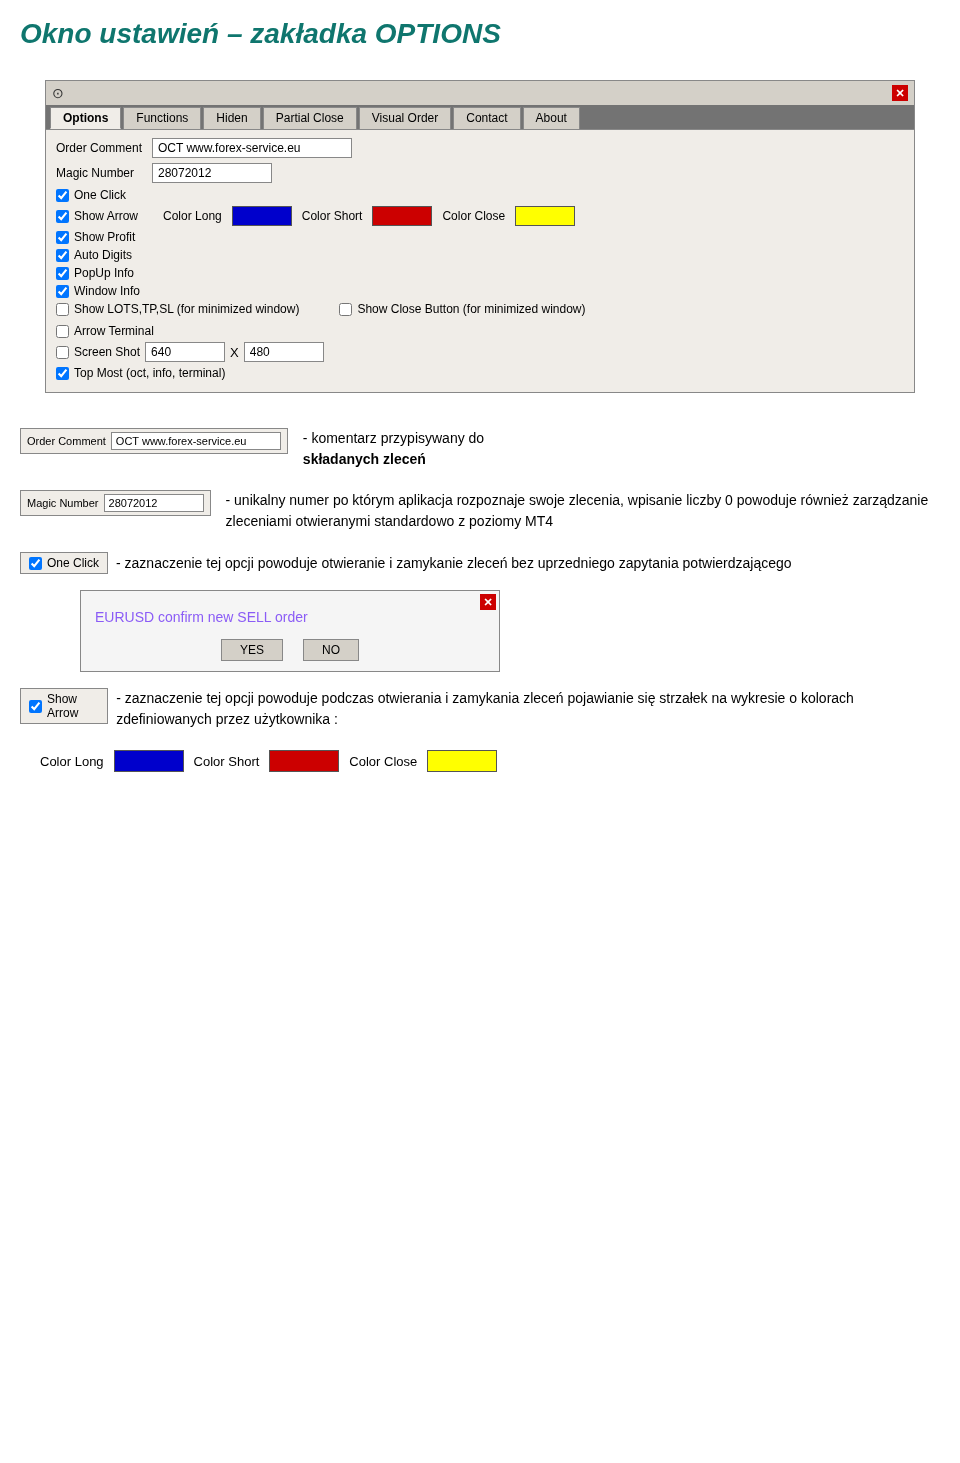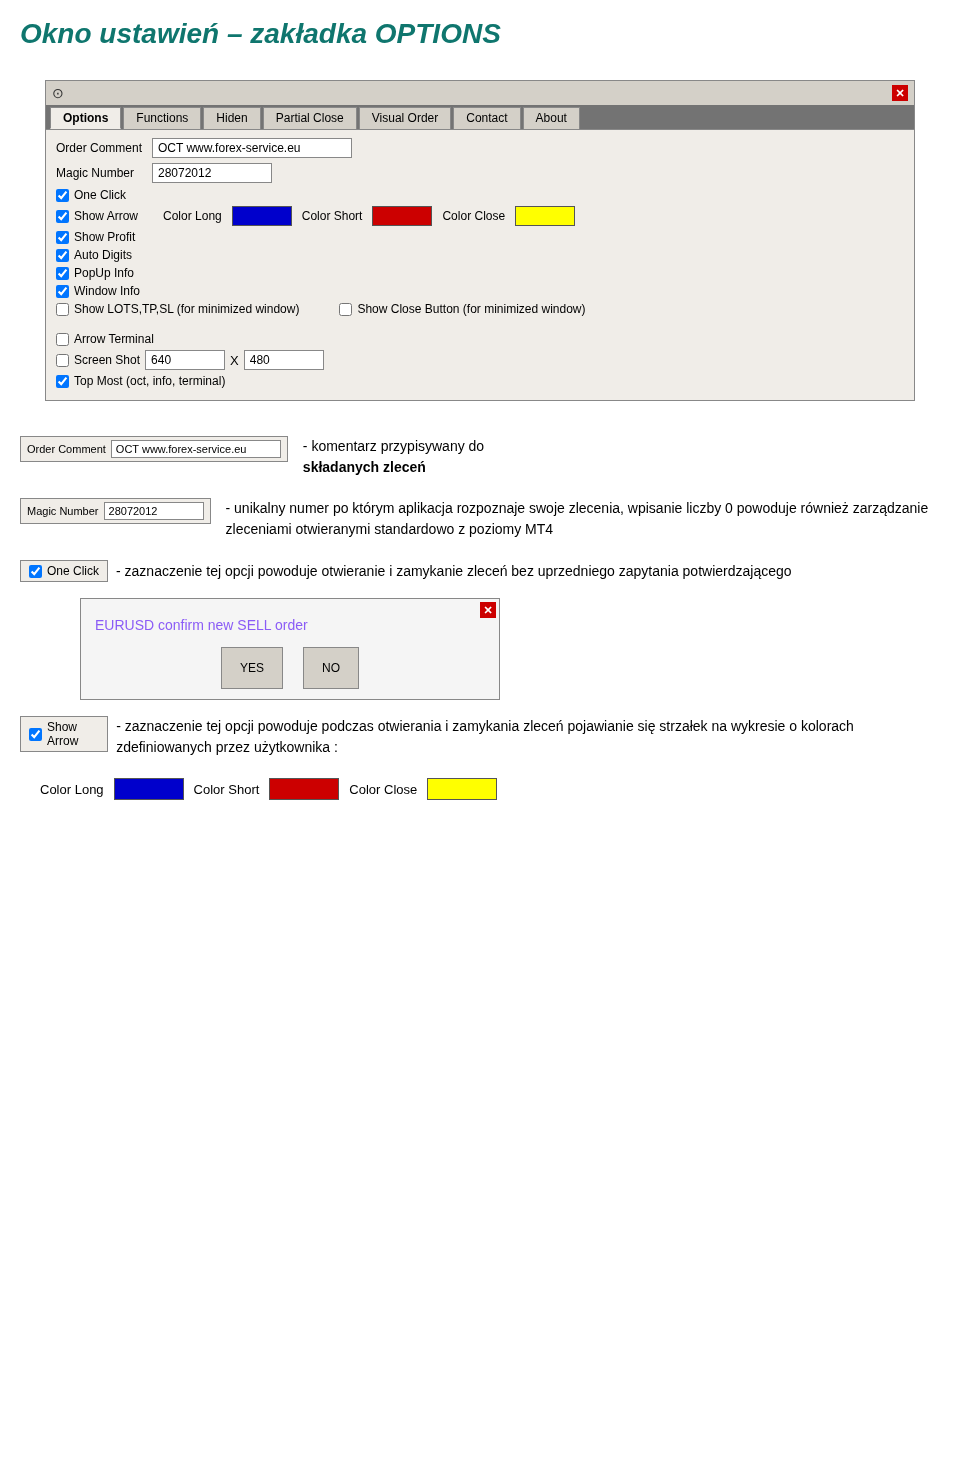--- a/index.html
+++ b/index.html
@@ -153,21 +153,21 @@
       width: 60px;
       height: 20px;
       border: 1px solid #555;
     }
 
     
     .two-col-row {
       display: flex;
       align-items: center;
       gap: 40px;
-      margin-bottom: 12px;
+      margin-bottom: 4px;
     }
 
     
     .desc-section {
       padding: 15px 20px;
     }
 
     .desc-row {
       display: flex;
       align-items: flex-start;
@@ -255,21 +255,21 @@
     .confirm-buttons {
       display: flex;
       justify-content: center;
       gap: 20px;
       padding: 0 20px;
     }
 
     .confirm-btn {
       background: #d4d0c8;
       border: 1px solid #888;
-      padding: 13px 18px;
+      padding: 3px 18px;
       font-size: 12px;
       cursor: pointer;
       min-width: 50px;
     }
 
     
     .show-arrow-widget {
       display: inline-flex;
       align-items: center;
       gap: 5px;

